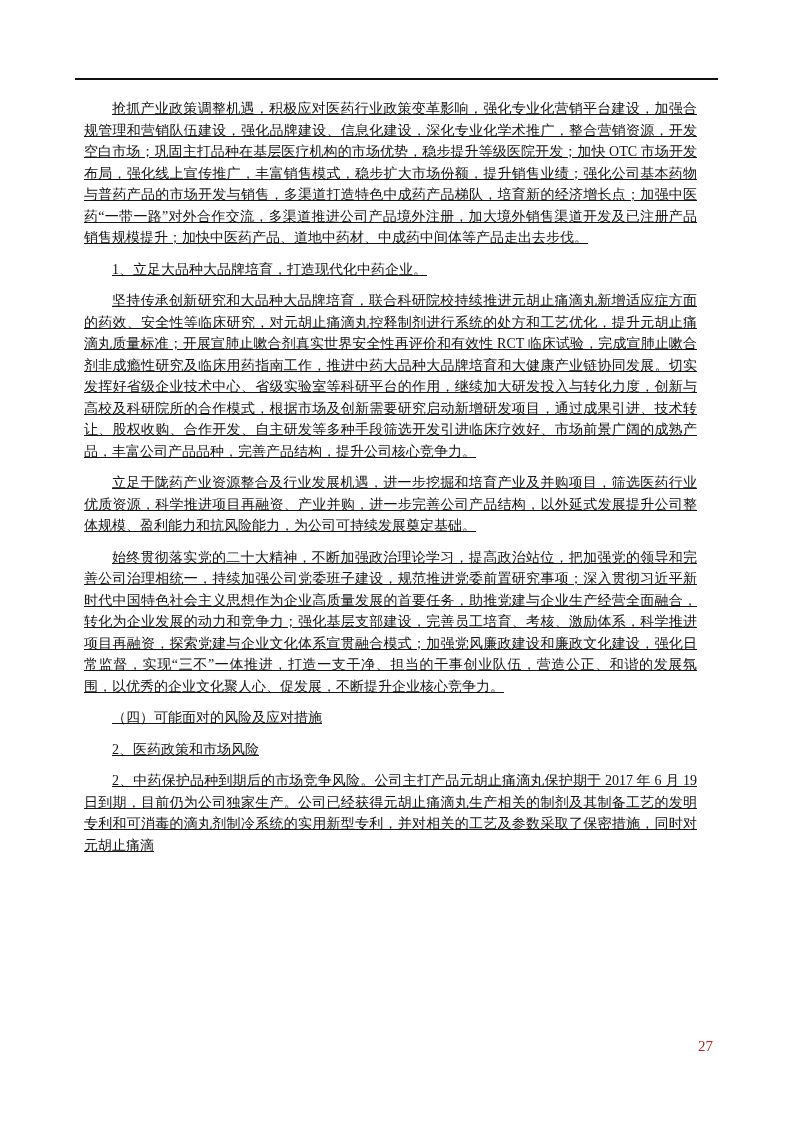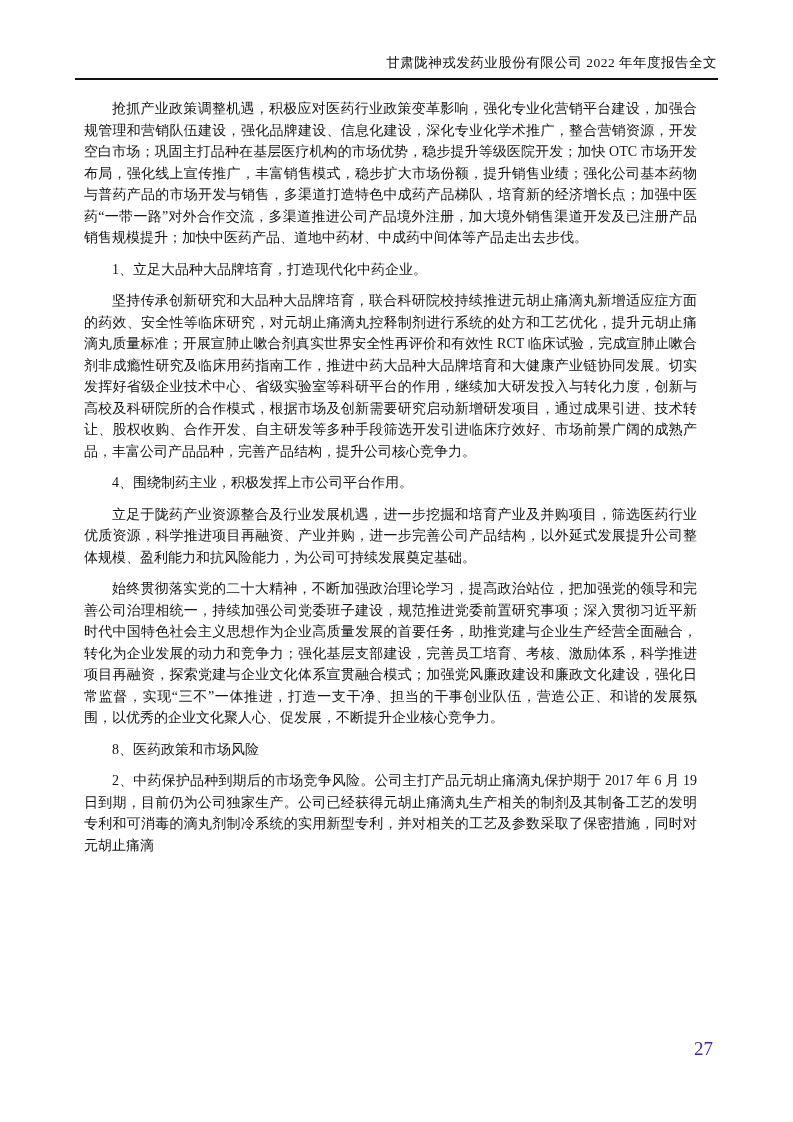--- a/index.html
+++ b/index.html
@@ -42,39 +42,39 @@
     width: 629px;
   }
   .document-body p.para {
     margin: 0 16px 10px 0;
     font-size: 14px;
     line-height: 21.5px;
     text-align: justify;
     text-indent: 2em;
     word-break: break-all;
     color: #141414;
+    text-decoration: underline;
   }
   .page-number {
     position: absolute;
     top: 1038px;
     right: 80px;
-    font-size: 19px;
-    color: #4c1d95;
+    font-size: 15px;
+    color: #b91c1c;
   }
 </style>
 </head>
 <body>
 
 <div class="page">
-  <div class="page-header">甘肃陇神戎发药业股份有限公司 2022 年年度报告全文</div>
   <div class="header-rule"></div>
   <div class="document-body">
       <p class="para body">抢抓产业政策调整机遇，积极应对医药行业政策变革影响，强化专业化营销平台建设，加强合规管理和营销队伍建设，强化品牌建设、信息化建设，深化专业化学术推广，整合营销资源，开发空白市场；巩固主打品种在基层医疗机构的市场优势，稳步提升等级医院开发；加快 OTC 市场开发布局，强化线上宣传推广，丰富销售模式，稳步扩大市场份额，提升销售业绩；强化公司基本药物与普药产品的市场开发与销售，多渠道打造特色中成药产品梯队，培育新的经济增长点；加强中医药“一带一路”对外合作交流，多渠道推进公司产品境外注册，加大境外销售渠道开发及已注册产品销售规模提升；加快中医药产品、道地中药材、中成药中间体等产品走出去步伐。</p>
       <p class="para heading">1、立足大品种大品牌培育，打造现代化中药企业。</p>
       <p class="para body">坚持传承创新研究和大品种大品牌培育，联合科研院校持续推进元胡止痛滴丸新增适应症方面的药效、安全性等临床研究，对元胡止痛滴丸控释制剂进行系统的处方和工艺优化，提升元胡止痛滴丸质量标准；开展宣肺止嗽合剂真实世界安全性再评价和有效性 RCT 临床试验，完成宣肺止嗽合剂非成瘾性研究及临床用药指南工作，推进中药大品种大品牌培育和大健康产业链协同发展。切实发挥好省级企业技术中心、省级实验室等科研平台的作用，继续加大研发投入与转化力度，创新与高校及科研院所的合作模式，根据市场及创新需要研究启动新增研发项目，通过成果引进、技术转让、股权收购、合作开发、自主研发等多种手段筛选开发引进临床疗效好、市场前景广阔的成熟产品，丰富公司产品品种，完善产品结构，提升公司核心竞争力。</p>
-      <p class="para heading">4、围绕制药主业，积极发挥上市公司平台作用。</p>
       <p class="para body">立足于陇药产业资源整合及行业发展机遇，进一步挖掘和培育产业及并购项目，筛选医药行业优质资源，科学推进项目再融资、产业并购，进一步完善公司产品结构，以外延式发展提升公司整体规模、盈利能力和抗风险能力，为公司可持续发展奠定基础。</p>
       <p class="para body">始终贯彻落实党的二十大精神，不断加强政治理论学习，提高政治站位，把加强党的领导和完善公司治理相统一，持续加强公司党委班子建设，规范推进党委前置研究事项；深入贯彻习近平新时代中国特色社会主义思想作为企业高质量发展的首要任务，助推党建与企业生产经营全面融合，转化为企业发展的动力和竞争力；强化基层支部建设，完善员工培育、考核、激励体系，科学推进项目再融资，探索党建与企业文化体系宣贯融合模式；加强党风廉政建设和廉政文化建设，强化日常监督，实现“三不”一体推进，打造一支干净、担当的干事创业队伍，营造公正、和谐的发展氛围，以优秀的企业文化聚人心、促发展，不断提升企业核心竞争力。</p>
-      <p class="para heading">8、医药政策和市场风险</p>
+      <p class="para heading">（四）可能面对的风险及应对措施</p>
+      <p class="para heading">2、医药政策和市场风险</p>
       <p class="para body">2、中药保护品种到期后的市场竞争风险。公司主打产品元胡止痛滴丸保护期于 2017 年 6 月 19 日到期，目前仍为公司独家生产。公司已经获得元胡止痛滴丸生产相关的制剂及其制备工艺的发明专利和可消毒的滴丸剂制冷系统的实用新型专利，并对相关的工艺及参数采取了保密措施，同时对元胡止痛滴</p>
     </div>
   <div class="page-number">27</div>
 </div>
 
 </body></html>

